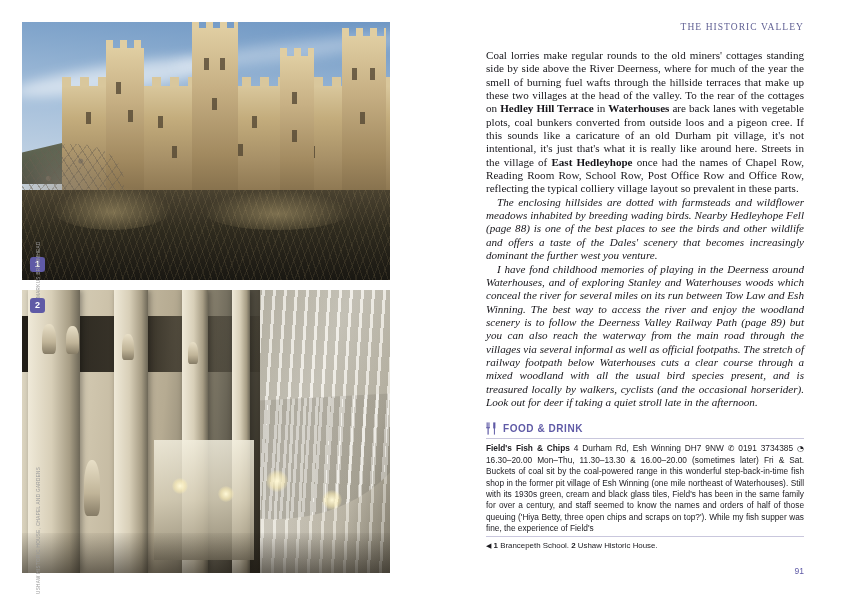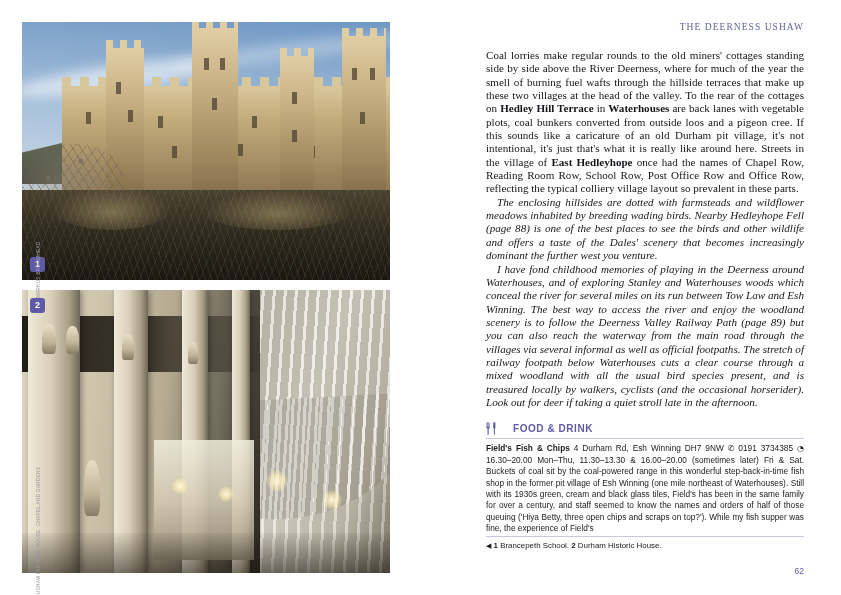--- a/index.html
+++ b/index.html
@@ -237,21 +237,21 @@
     color: #16151a;
   }
   p.body + p.body { text-indent: 11px; font-style: italic; }
   p.body b { font-weight: bold; }
 
   
   .fd-block { margin-top: 13px; position: relative; }
   .fd-head {
     display: flex;
     align-items: center;
-    gap: 16px;
+    gap: 6px;
     margin-bottom: 3px;
   }
   .fd-icon { width: 11px; height: 13px; flex: 0 0 auto; }
   .fd-title {
     font-family: "Liberation Sans", sans-serif;
     font-size: 10px;
     font-weight: bold;
     letter-spacing: .55px;
     color: #5f5aa6;
   }
@@ -377,21 +377,21 @@
       <div class="floor-dark"></div>
       <div class="badge badge-2">2</div>
     </div>
 
     <div class="credit credit-1">MARKUS BROOMHEAD</div>
     <div class="credit credit-2">USHAW HISTORIC HOUSE, CHAPEL AND GARDENS</div>
   </div>
 
   <div class="text-col">
 
-    <div class="running-head">THE DEERNESS USHAW</div>
+    <div class="running-head">THE HISTORIC VALLEY</div>
 
     <p class="body"><span>Coal lorries make regular rounds to the old miners' cottages standing side by side above the River Deerness, where for much of the year the smell of burning fuel wafts through the hillside terraces that make up these two villages at the head of the valley. To the rear of the cottages on </span><b>Hedley Hill Terrace</b><span> in </span><b>Waterhouses</b><span> are back lanes with vegetable plots, coal bunkers converted from outside loos and a pigeon cree. If this sounds like a caricature of an old Durham pit village, it's not intentional, it's just that's what it is really like around here. Streets in the village of </span><b>East Hedleyhope</b><span> once had the names of Chapel Row, Reading Room Row, School Row, Post Office Row and Office Row, reflecting the typical colliery village layout so prevalent in these parts.</span></p>
 
     <p class="body">The enclosing hillsides are dotted with farmsteads and wildflower meadows inhabited by breeding wading birds. Nearby Hedleyhope Fell (page 88) is one of the best places to see the birds and other wildlife and offers a taste of the Dales' scenery that becomes increasingly dominant the further west you venture.</p>
 
     <p class="body">I have fond childhood memories of playing in the Deerness around Waterhouses, and of exploring Stanley and Waterhouses woods which conceal the river for several miles on its run between Tow Law and Esh Winning. The best way to access the river and enjoy the woodland scenery is to follow the Deerness Valley Railway Path (page 89) but you can also reach the waterway from the main road through the villages via several informal as well as official footpaths. The stretch of railway footpath below Waterhouses cuts a clear course through a mixed woodland with all the usual bird species present, and is treasured locally by walkers, cyclists (and the occasional horserider). Look out for deer if taking a quiet stroll late in the afternoon.</p>
 
     <div class="fd-block">
       <div class="fd-head">
         <svg class="fd-icon" viewBox="0 0 11 13">
@@ -404,18 +404,18 @@
         </svg>
         <div class="fd-title">FOOD &amp; DRINK</div>
       </div>
       <hr class="fd-rule">
       <p class="fd-body"><b>Field's Fish &amp; Chips</b><span> 4 Durham Rd, Esh Winning DH7 9NW </span><span class="gl">✆</span><span> 0191 3734385 </span><span class="gl">◔</span><span> 16.30–20.00 Mon–Thu, 11.30–13.30 &amp; 16.00–20.00 (sometimes later) Fri &amp; Sat. </span><span>Buckets of coal sit by the coal-powered range in this wonderful step-back-in-time fish shop in the former pit village of Esh Winning (one mile northeast of Waterhouses). Still with its 1930s green, cream and black glass tiles, Field's has been in the same family for over a century, and staff seemed to know the names and orders of half of those queuing ('Hiya Betty, three open chips and scraps on top?'). While my fish supper was fine, the experience of Field's</span></p>
     </div>
   </div>
 
   <div class="caption-wrap">
     <hr class="cap-rule">
-    <div class="caption"><span class="arrow">◀</span> <span class="num">1</span><span> Brancepeth School. </span><span class="num">2</span><span> Durham Historic House.</span></div>
+    <div class="caption"><span class="arrow">◀</span> <span class="num">1</span><span> Brancepeth School. </span><span class="num">2</span><span> Ushaw Historic House.</span></div>
   </div>
 
-  <div class="folio">62</div>
+  <div class="folio">91</div>
 
 </div>
 
 </body></html>

